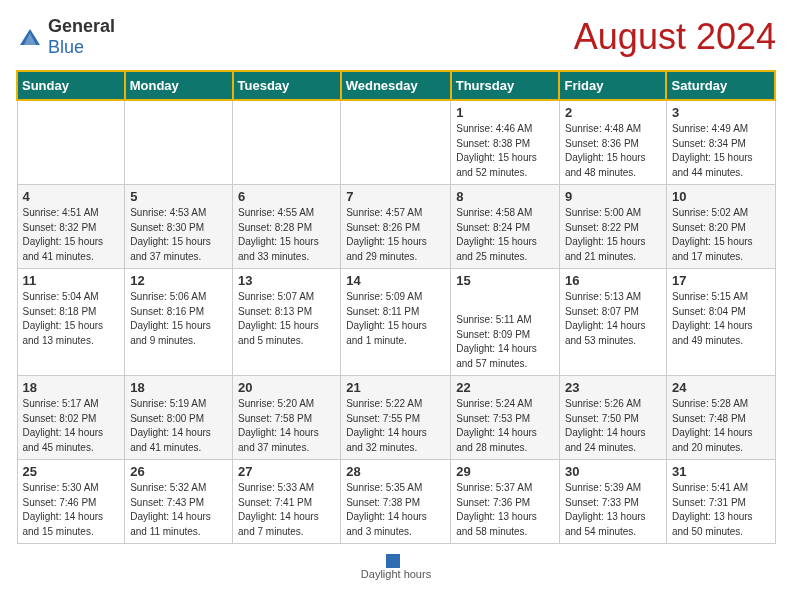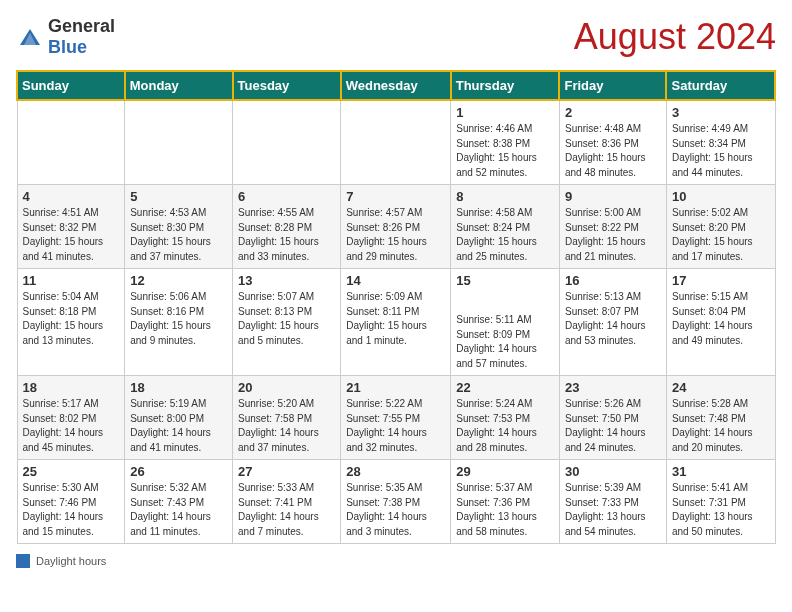--- a/index.html
+++ b/index.html
@@ -22,21 +22,21 @@
       gap: 4px;
       justify-content: center;
     }
     .logo-text-general {
       font-size: 18px;
       font-weight: bold;
       color: #333;
     }
     .logo-text-blue {
       font-size: 18px;
-      font-weight: bold;
+      font-weight: normal;
       color: #2e6db4;
     }
     .logo-icon {
       width: 28px;
       height: 28px;
     }
     .title-block {
       text-align: right;
     }
     .month-year {
@@ -86,20 +86,21 @@
     }
     .empty-cell {
       background: #fff !important;
     }
     .footer {
       display: flex;
       align-items: center;
       margin-top: 10px;
       font-size: 11px;
       color: #555;
+      flex-direction: column;
     }
     .legend-box {
       width: 14px;
       height: 14px;
       background: #2e6db4;
       display: inline-block;
       margin-right: 6px;
     }
   </style>
 </head>

